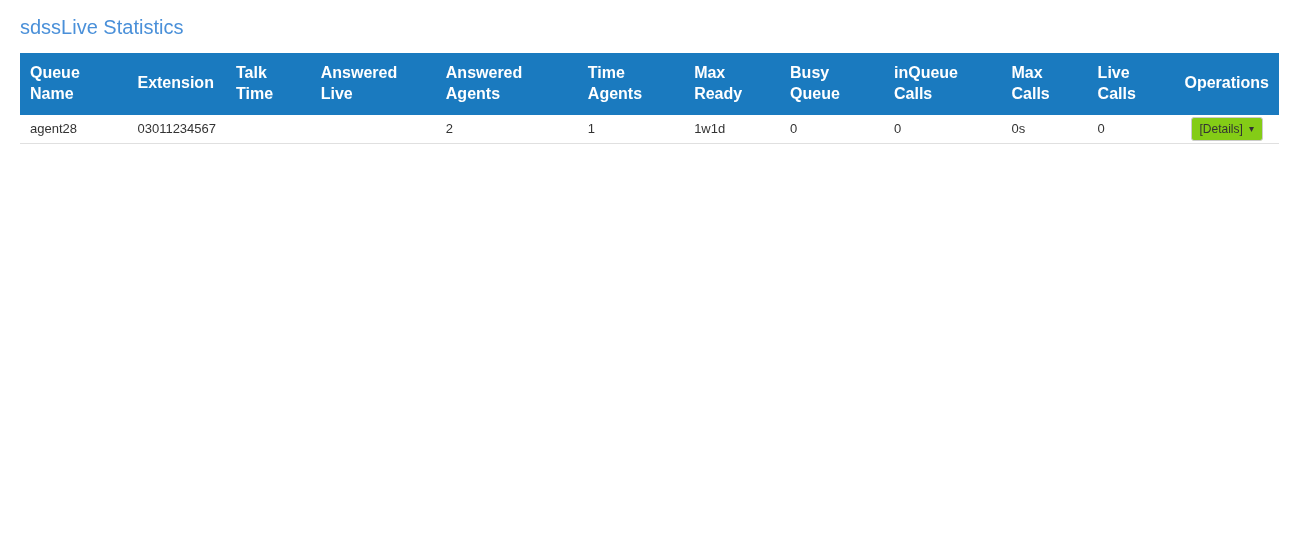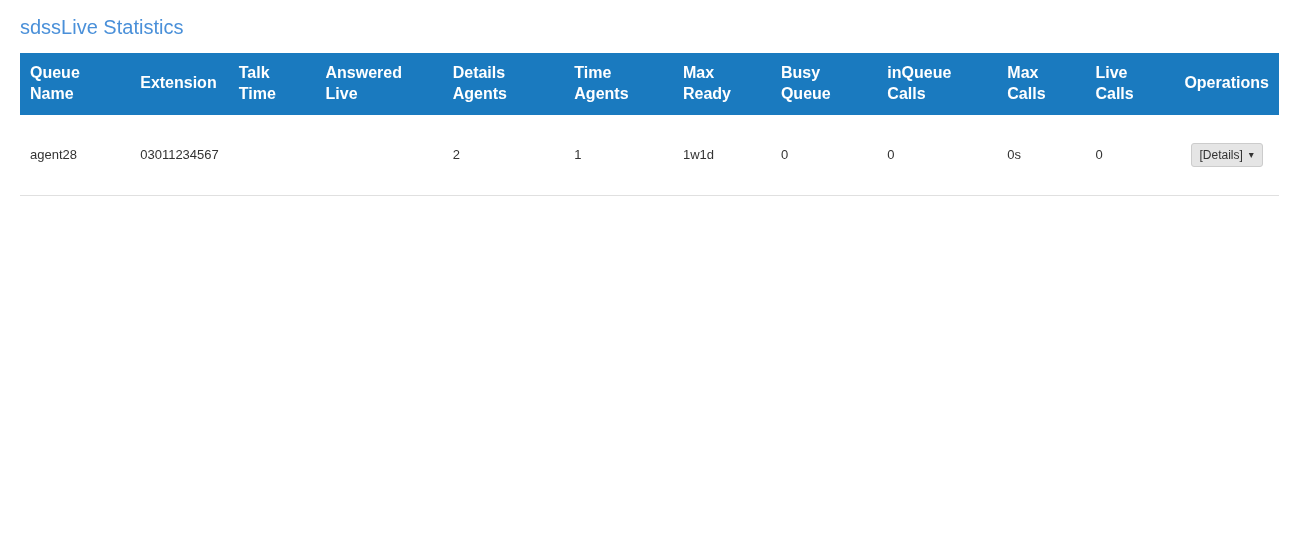--- a/index.html
+++ b/index.html
@@ -50,31 +50,31 @@
     tbody tr {
       border-bottom: 1px solid #e0e0e0;
       background: #fff;
     }
 
     tbody tr:nth-child(even) {
       background: #fafafa;
     }
 
     tbody td {
-      padding: 28px 10px;
+      padding: 2px 10px;
       font-size: 13px;
       vertical-align: middle;
     }
 
     .details-btn {
       display: inline-flex;
       align-items: center;
       border: 1px solid #ccc;
       border-radius: 3px;
-      background: #e5e5e5;
+      background: #84cc16;
       cursor: pointer;
       font-size: 12px;
       color: #333;
       padding: 4px 8px;
       white-space: nowrap;
       gap: 4px;
     }
 
     .details-btn .chevron {
       font-size: 10px;
@@ -91,21 +91,21 @@
 <div class="page-wrapper">
   <div class="page-title">sdssLive Statistics</div>
 
   <table>
     <thead>
       <tr>
         <th>Queue Name</th>
         <th>Extension</th>
         <th>Talk Time</th>
         <th>Answered Live</th>
-        <th>Details Agents</th>
+        <th>Answered Agents</th>
         <th>Time Agents</th>
         <th>Max Ready</th>
         <th>Busy Queue</th>
         <th>inQueue Calls</th>
         <th>Max Calls</th>
         <th>Live Calls</th>
         <th>Operations</th>
       </tr>
     </thead>
     <tbody id="table-body">

